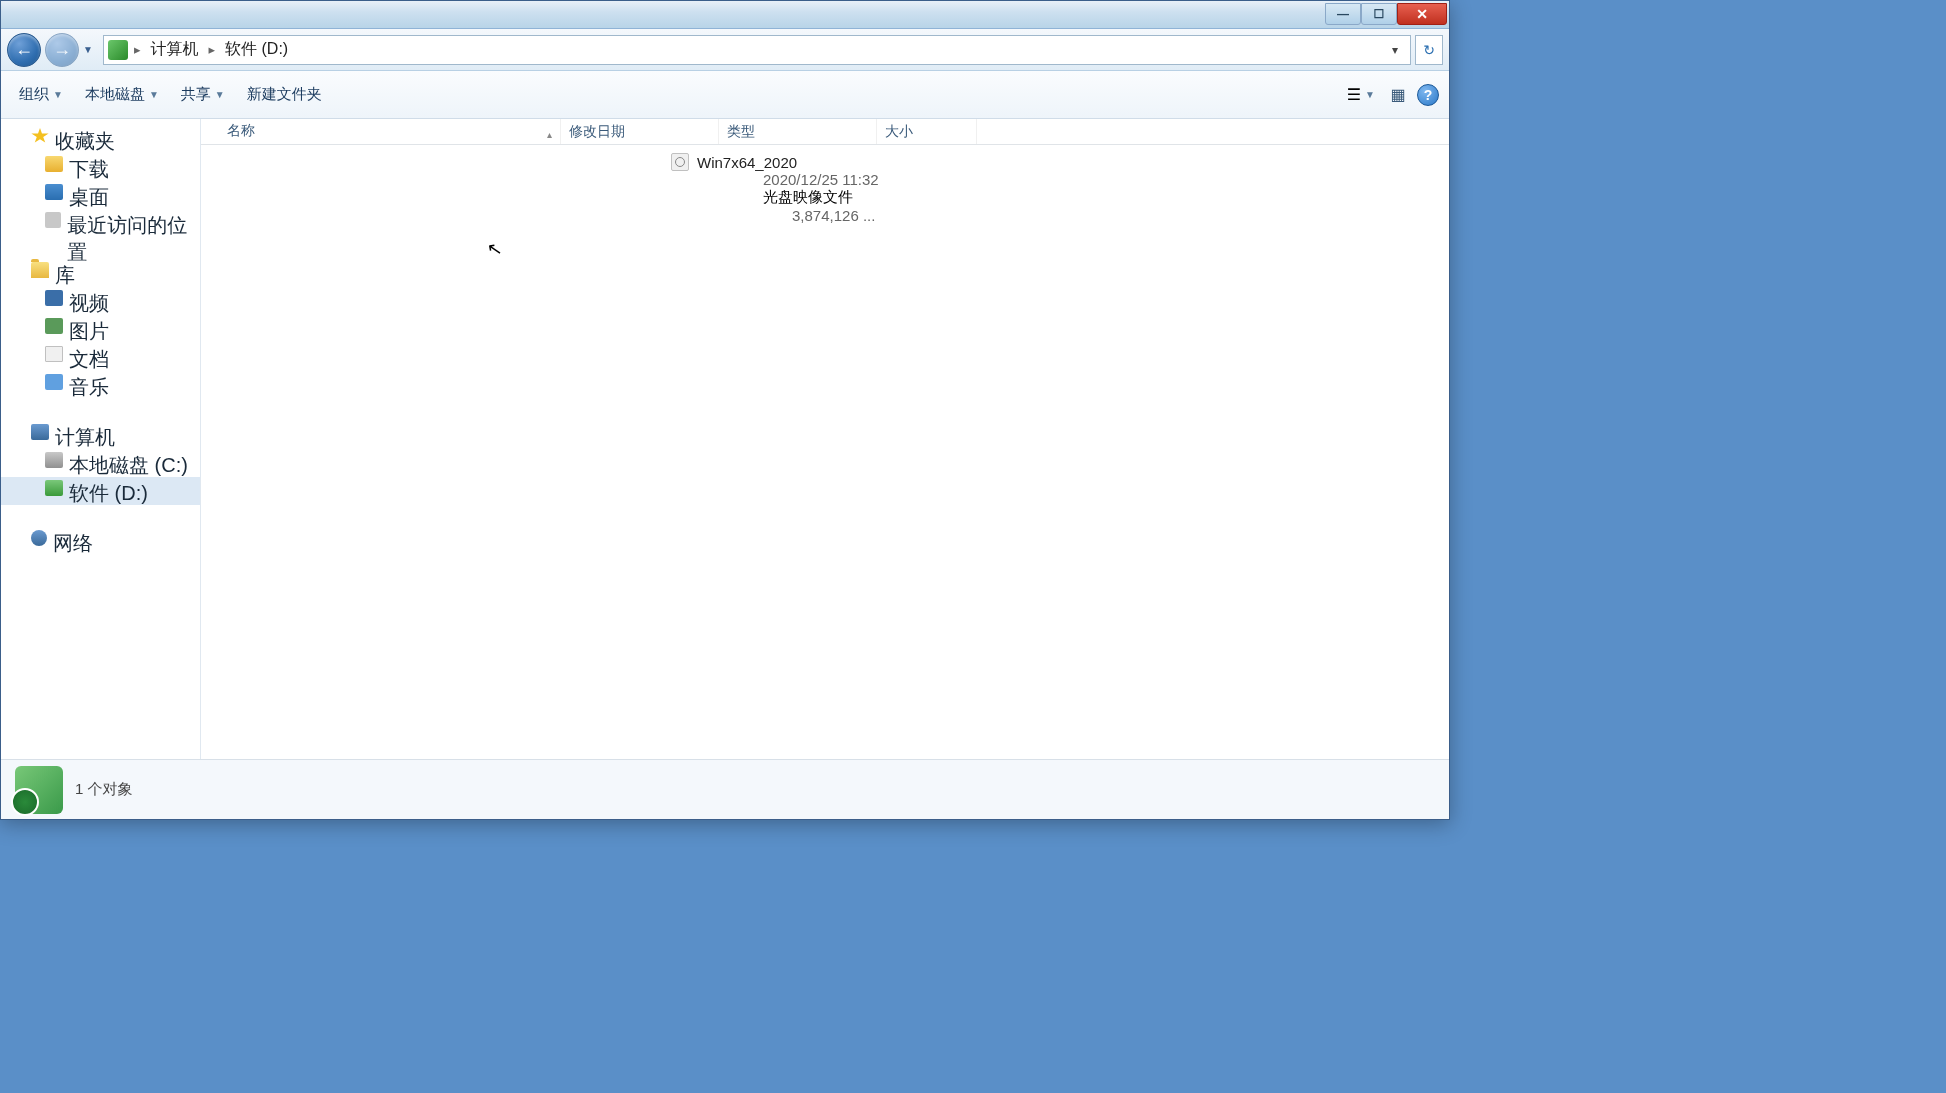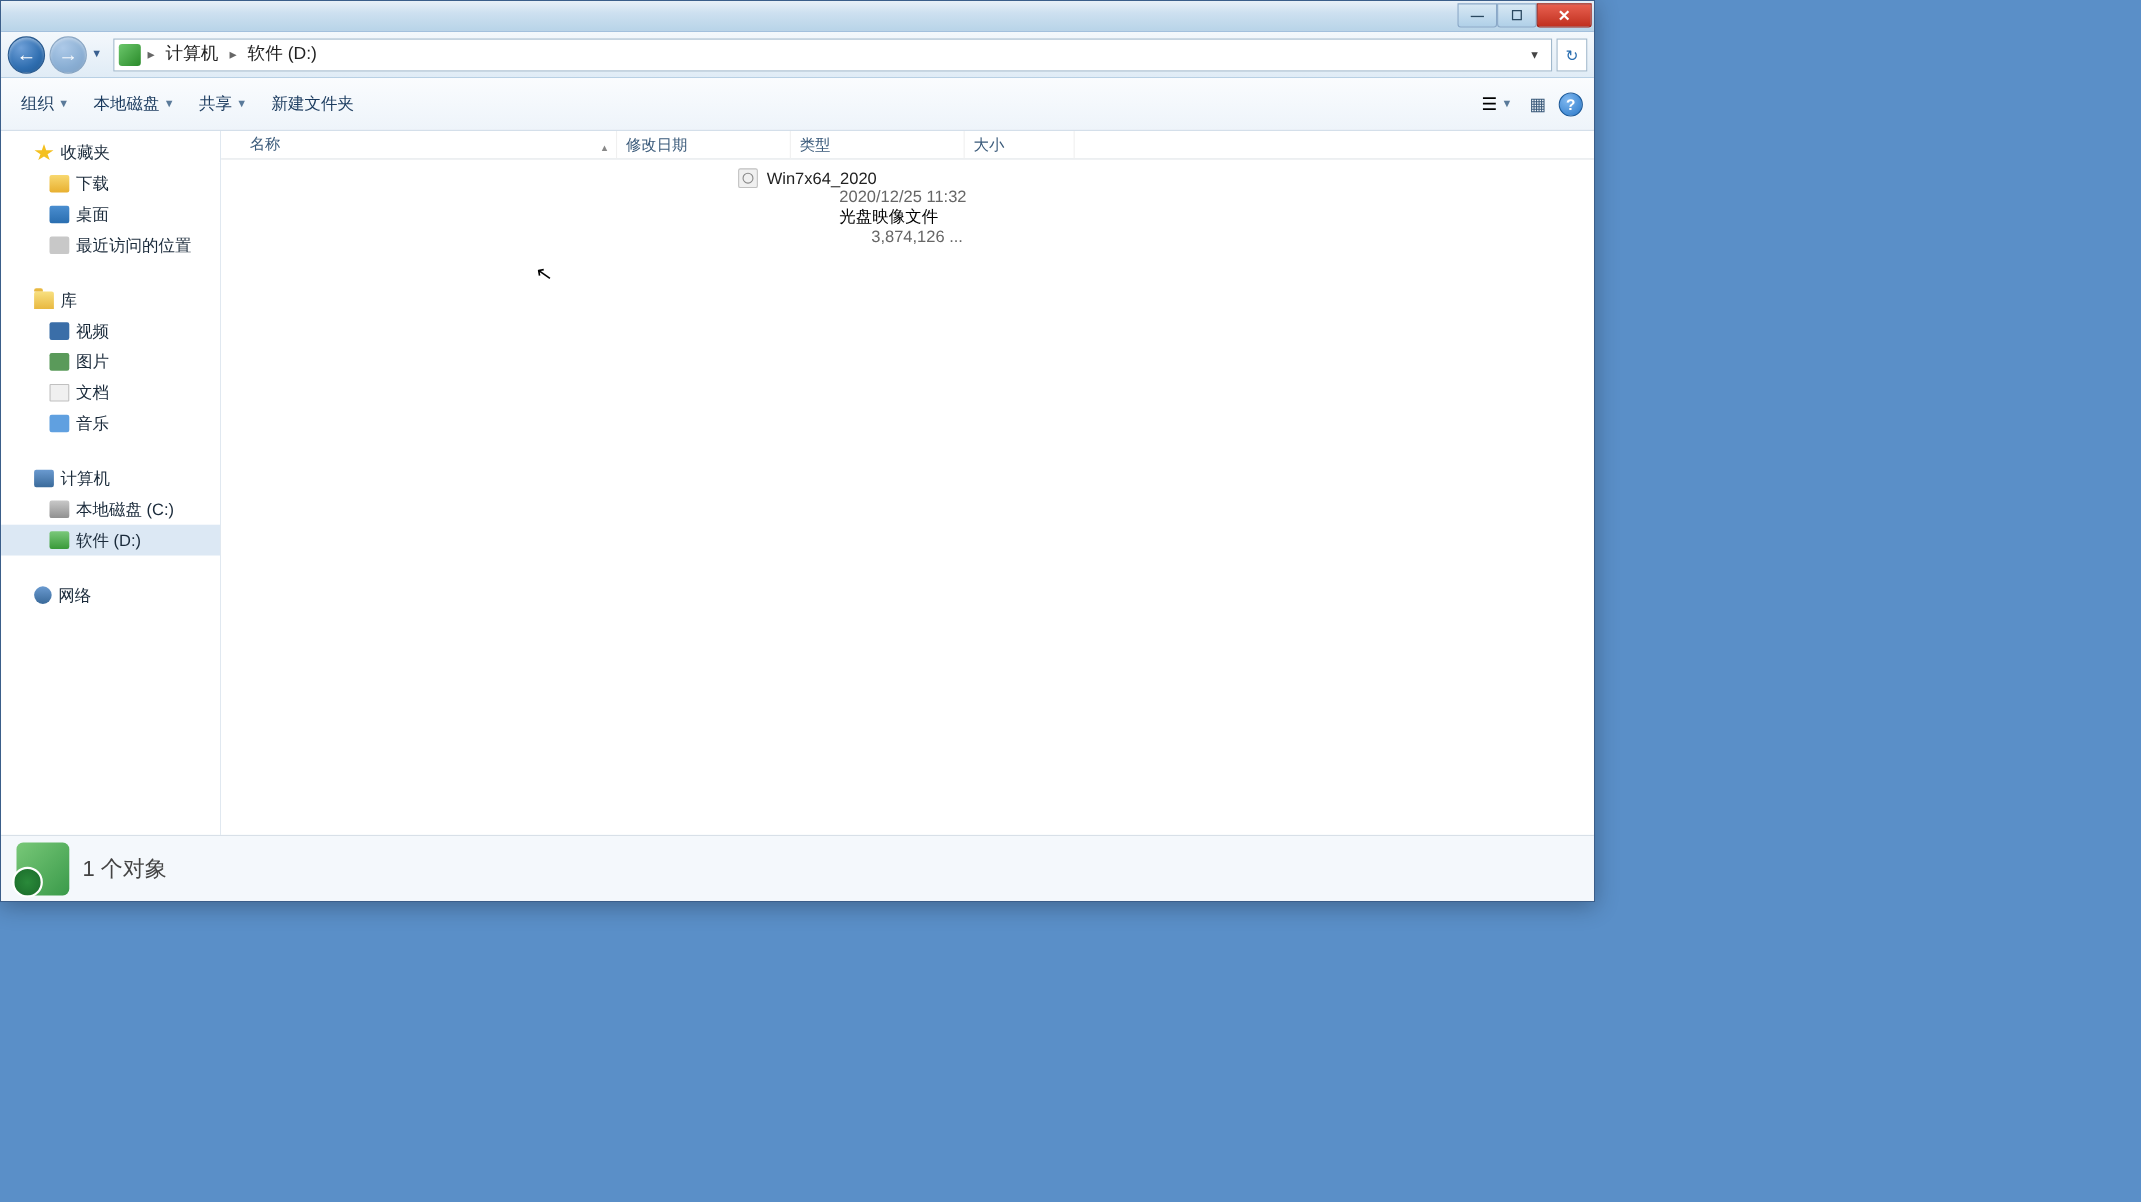--- a/index.html
+++ b/index.html
@@ -110,23 +110,23 @@
     
     .sidebar {
       width: 200px;
       background: #fff;
       border-right: 1px solid #e0e8f0;
       padding: 6px 0;
       overflow-y: auto;
     }
     .tree-group { margin-bottom: 22px; }
     .tree-item {
-      display: flex; align-items: center;
+      display: flex; 
       padding: 3px 6px 3px 30px;
-      font-size: 15px; color: #1a2a3a;
+      font-size: 20px; color: #1a2a3a;
       gap: 6px;
       height: 28px;
     }
     .tree-item.root { padding-left: 30px; }
     .tree-item.child { padding-left: 44px; }
     .tree-item.selected { background: #dce8f4; }
     .tree-icon { width: 18px; height: 16px; display: inline-block; }
     .ico-fav { background: #f4c020; clip-path: polygon(50% 0%, 61% 35%, 98% 35%, 68% 57%, 79% 91%, 50% 70%, 21% 91%, 32% 57%, 2% 35%, 39% 35%); }
     .ico-download { background: linear-gradient(180deg, #f8d870, #e8b030); border-radius: 2px; }
     .ico-desktop { background: linear-gradient(180deg, #4a8ed0, #2a6eb0); border-radius: 2px; }
@@ -200,21 +200,21 @@
     }
     .status-icon::after {
       content: '';
       position: absolute;
       bottom: -2px; left: -4px;
       width: 24px; height: 24px;
       background: radial-gradient(circle, #2a8a3a, #1a6a2a);
       border-radius: 50%;
       border: 2px solid #fff;
     }
-    .status-text { font-size: 20px; color: #444; }
+    .status-text { font-size: 15px; color: #444; }
     
     .cursor-arrow {
       position: absolute;
       left: 487px; top: 238px;
       font-size: 18px;
       color: #000;
       transform: rotate(-10deg);
       pointer-events: none;
     }
   </style>

